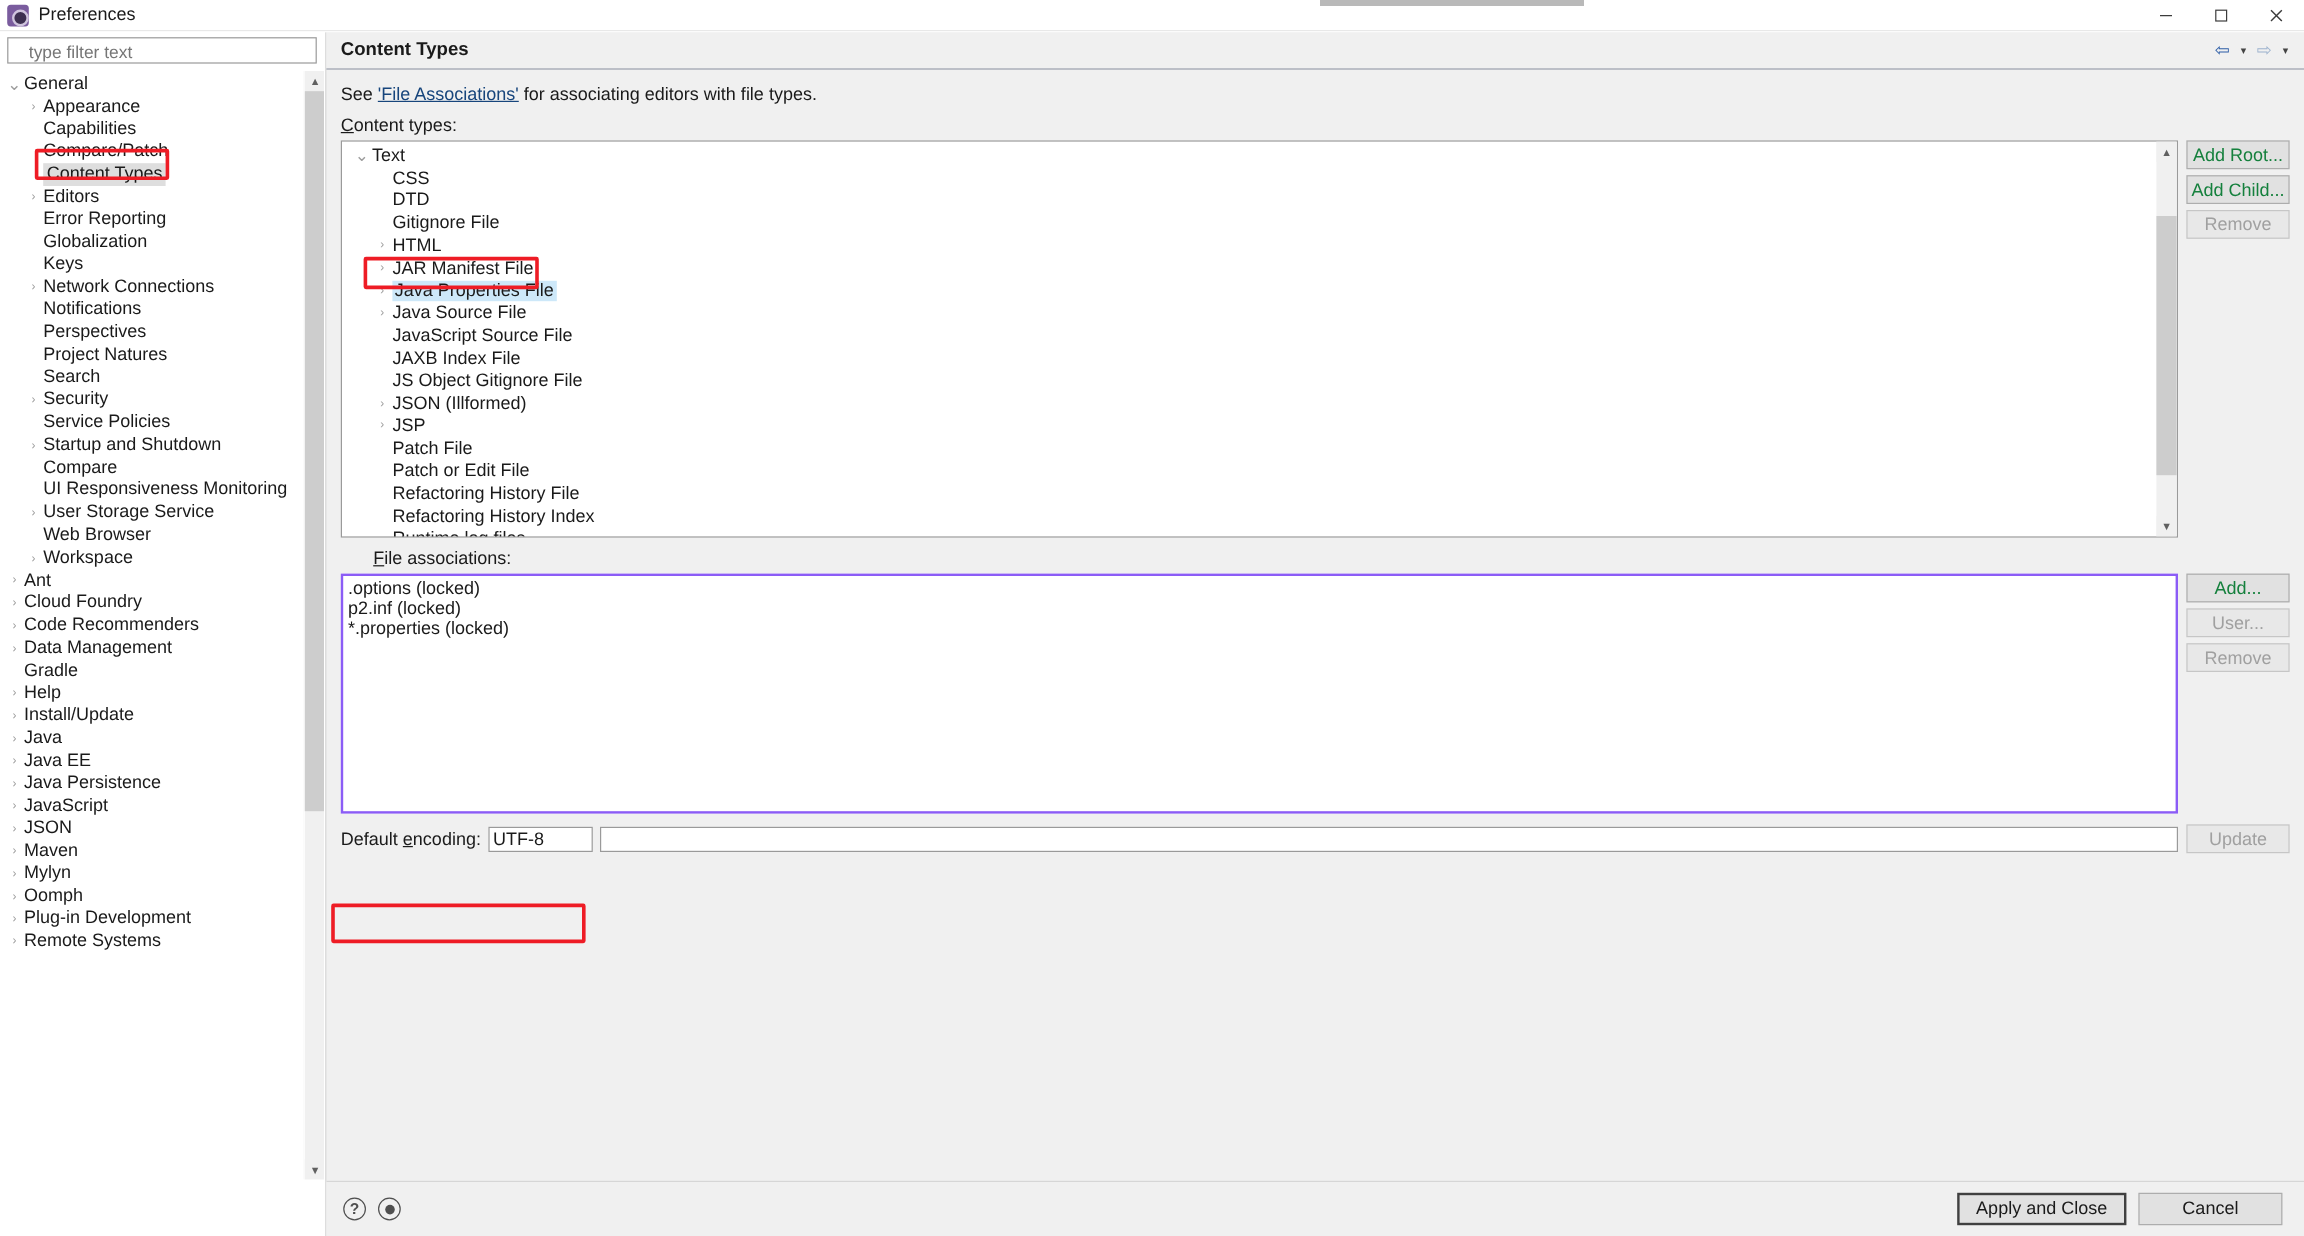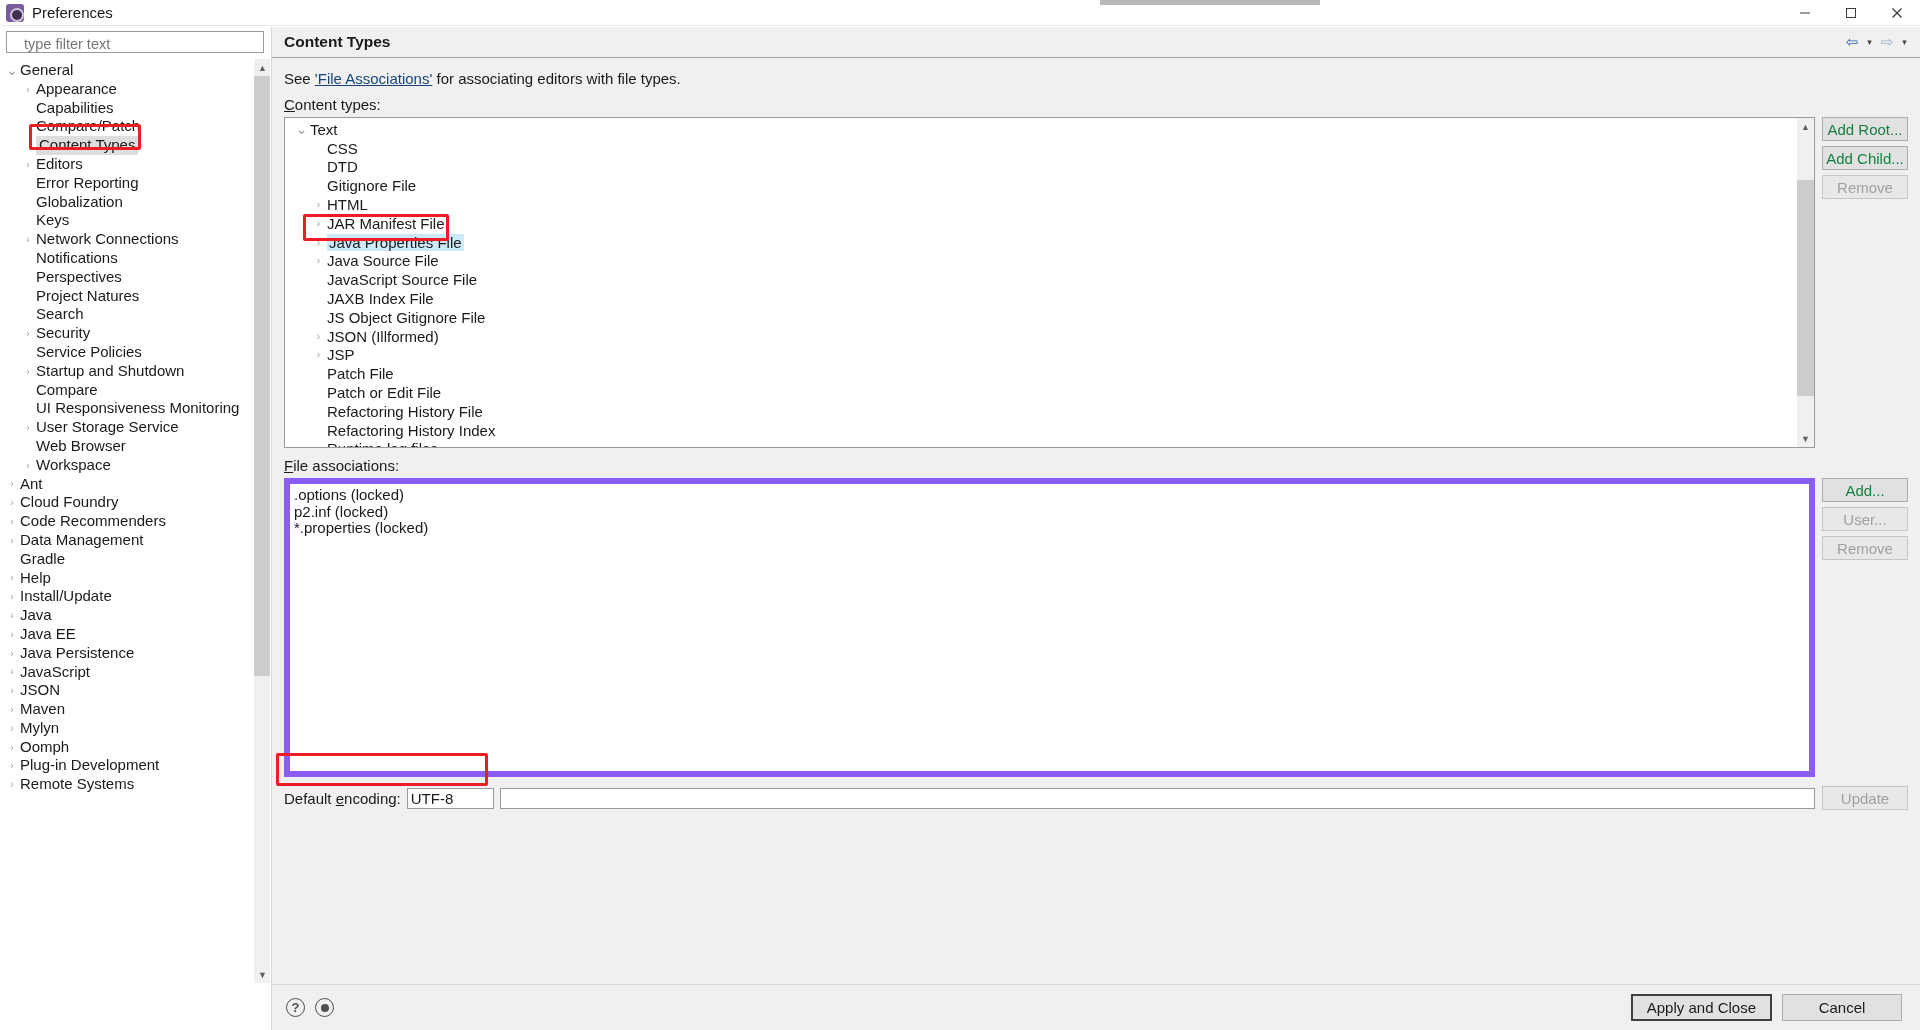--- a/index.html
+++ b/index.html
@@ -152,25 +152,25 @@
 
   .side-btns{ display:flex; flex-direction:column; gap:5px; width:86px; flex:0 0 86px; }
   .btn{
     height:24px; border:1px solid #adadad; background:#e1e1e1;
     font-size:15px; display:flex;align-items:center;justify-content:center;
     font-family:"Liberation Sans", sans-serif; color:#15803d;
     cursor:default;
   }
   .btn.disabled{ color:#a0a0a0; background:#e8e8e8; border-color:#c6c6c6; }
 
-  #fa-label{ margin-top:9px; }
+  #fa-label{ margin-top:9px;margin-left:27px; }
   #fa-row{ display:flex; align-items:flex-start; gap:7px; }
   #fa-box{
-    flex:1 1 auto; height:299px; background:#ffffff;
-    border:6px solid #8b5cf6; padding:3px 0 0 4px; overflow:hidden;
+    flex:1 1 auto; height:200px; background:#ffffff;
+    border:2px solid #8b5cf6; padding:3px 0 0 4px; overflow:hidden;
   }
   .fa-item{ height:16.5px; font-size:15px; line-height:16.5px; }
 
   #enc-row{
     display:flex; align-items:center; gap:7px; margin-top:9px;
   }
   #enc-left{ display:flex; align-items:center; gap:6px; flex:1 1 auto; }
   #enc-label{ font-size:15px; white-space:nowrap; }
   #enc-input{
     height:21px; width:87px; border:1px solid #9a9a9a; background:#fff;

